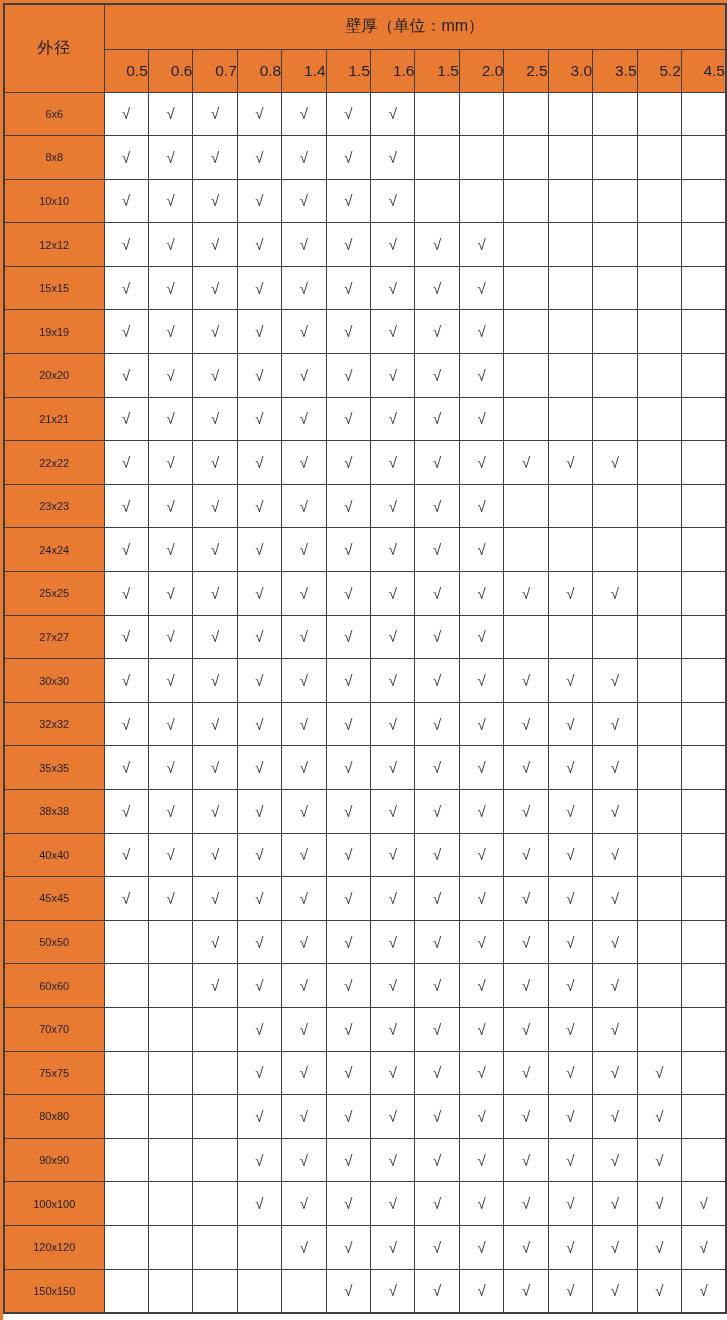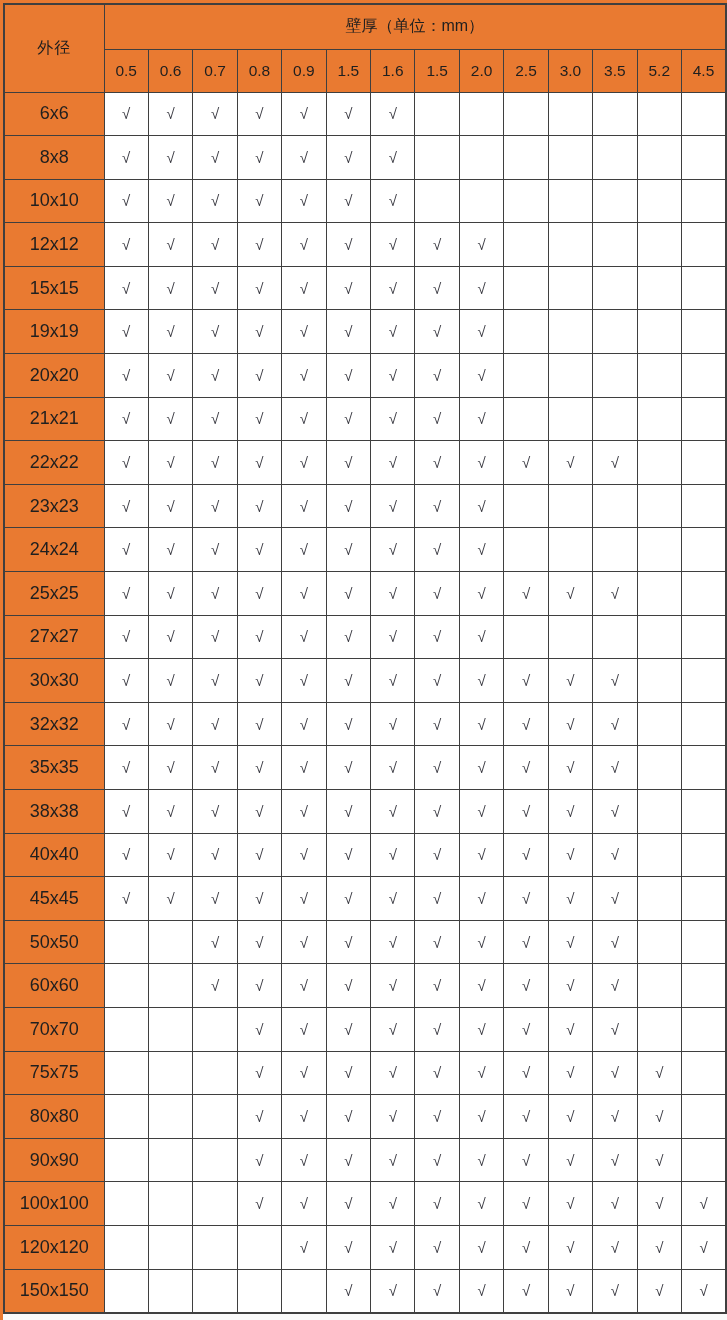--- a/index.html
+++ b/index.html
@@ -45,25 +45,25 @@
   th.corner{
     font-size:16px;
     letter-spacing:1px;
   }
   th.group{
     font-size:16px;
     font-weight:normal;
     height:45px;
   }
   tr.num-row{height:43px;}
-  th.th-num{font-size:15.5px;}
+  th.th-num{font-size:15.5px;text-align:right;}
   tbody th.row-label{
     background:var(--orange);
     color:var(--text-dark);
-    font-size:18px;
+    font-size:11px;
     font-weight:normal;
     margin-top:44px;
   }
   tbody td{
     background:var(--cell-bg);
     color:var(--check);
     font-size:15px;
   }
   tbody tr{height:43px;}
 </style>
@@ -92,21 +92,21 @@
     <thead>
       <tr>
         <th class="corner" rowspan="2">外径</th>
         <th class="group" colspan="14">壁厚（单位：mm）</th>
       </tr>
       <tr class="num-row">
           <th class="th-num">0.5</th>
           <th class="th-num">0.6</th>
           <th class="th-num">0.7</th>
           <th class="th-num">0.8</th>
-          <th class="th-num">0.9</th>
+          <th class="th-num">1.4</th>
           <th class="th-num">1.5</th>
           <th class="th-num">1.6</th>
           <th class="th-num">1.5</th>
           <th class="th-num">2.0</th>
           <th class="th-num">2.5</th>
           <th class="th-num">3.0</th>
           <th class="th-num">3.5</th>
           <th class="th-num">5.2</th>
           <th class="th-num">4.5</th>
         </tr>

